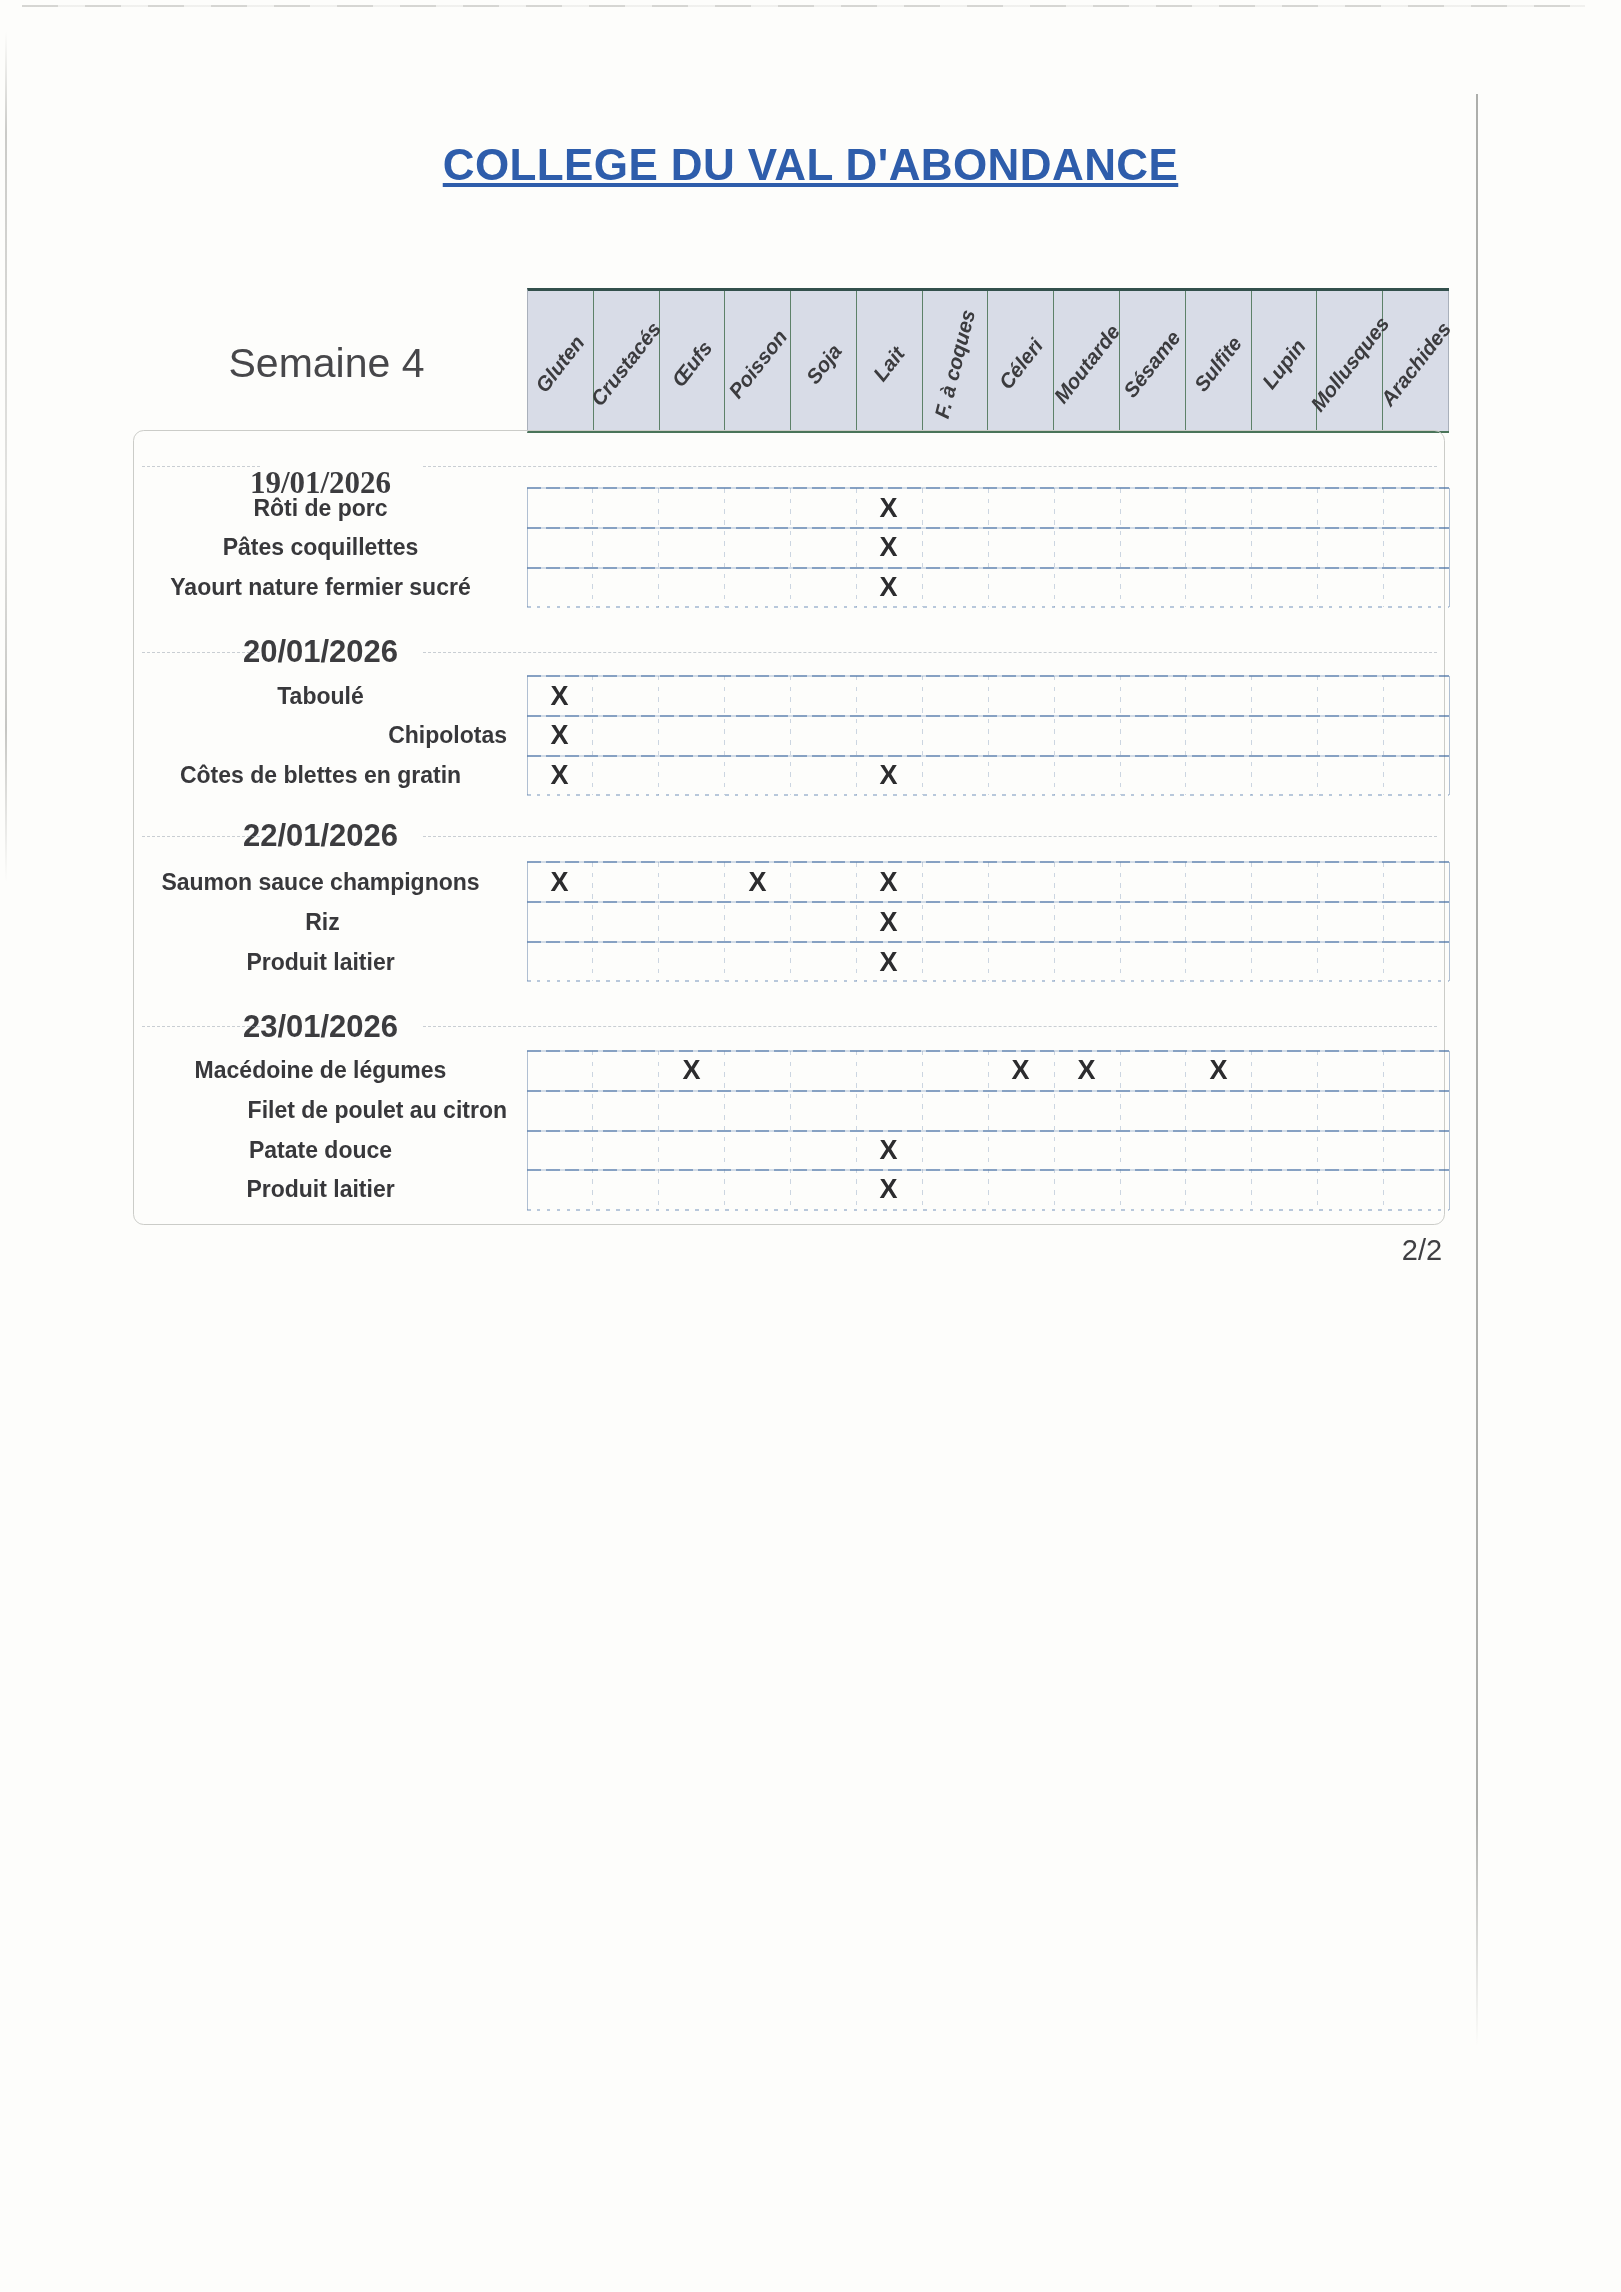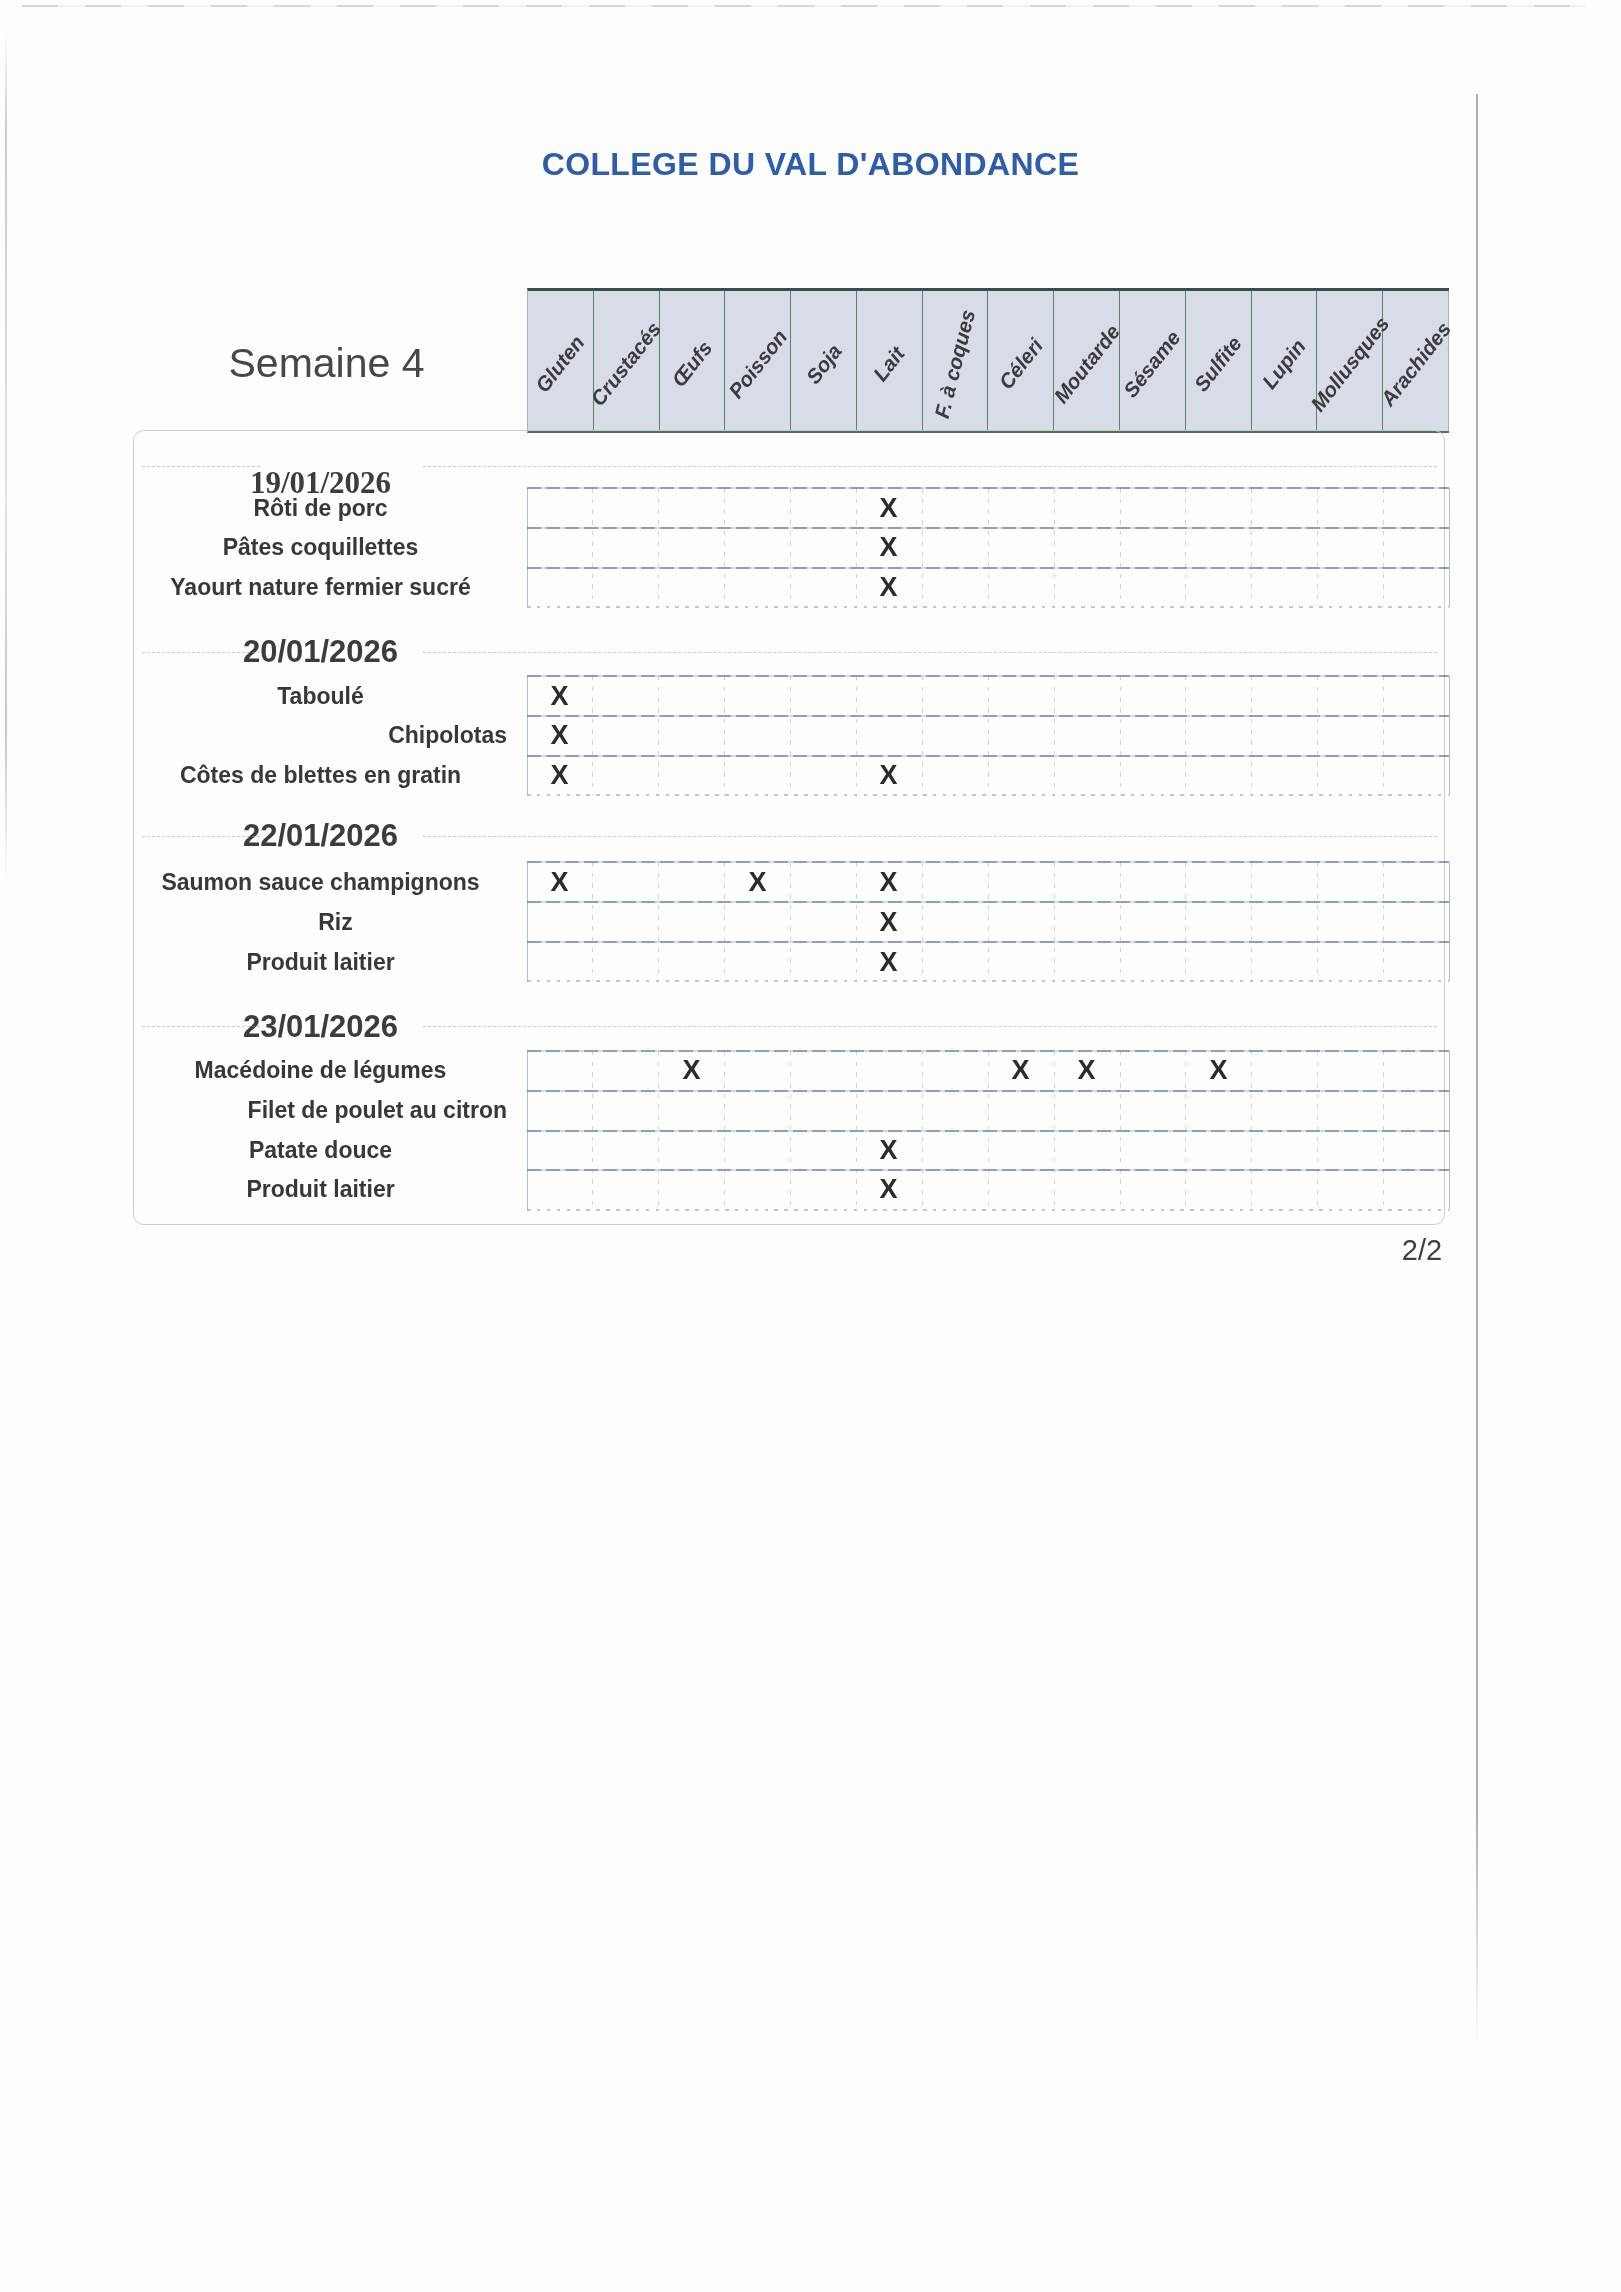--- a/index.html
+++ b/index.html
@@ -12,21 +12,21 @@
   
   .scan-top{position:absolute;left:22.4px;top:5.4px;width:1563px;height:1.8px;
     background:repeating-linear-gradient(90deg,rgba(150,150,145,.38) 0 36px,rgba(150,150,145,.12) 36px 63px);}
   .scan-left{position:absolute;left:4.5px;top:31px;width:2.7px;height:851px;
     background:linear-gradient(to bottom,rgba(120,120,115,0),rgba(120,120,115,.38) 12%,rgba(120,120,115,.2) 55%,rgba(120,120,115,.42) 82%,rgba(120,120,115,0));}
   .scan-right{position:absolute;left:1476px;top:94px;width:1.8px;height:1952px;
     background:linear-gradient(to bottom,rgba(120,122,118,.6) 0 88%,rgba(120,122,118,0));}
   
   .title-block{position:absolute;left:358px;top:142px;width:905px;text-align:center;
     font-weight:bold;letter-spacing:0.4px;}
-  .title-block .t1{font-size:32px;line-height:45px;}
+  .title-block .t1{font-size:44px;line-height:45px;text-decoration:underline;}
   .title-block .t2{font-size:38px;line-height:45px;margin-top:4.5px;}
   
   .week-label{position:absolute;left:134px;top:340px;width:385px;text-align:center;
     font-size:41px;color:#47474a;}
   
   .allergen-header{position:absolute;left:527px;top:288px;width:922px;height:145px;
     box-sizing:border-box;display:flex;
     background:#d8dce7;
     border-top:3.6px solid #33504c;
     border-bottom:2.7px solid #4a7459;
@@ -203,21 +203,21 @@
         <div class="vline" style="left: 658px;"></div>
         <div class="vline" style="left: 724px;"></div>
         <div class="vline" style="left: 790px;"></div>
         <div class="vline" style="left: 856px;"></div>
         <div class="vline edge" style="left: 922px;"></div>
       </div>
       <div class="row-label" style="left: 134px; top: 868px;">Saumon sauce champignons</div>
       <div class="mark" style="left: 547px; top: 868px;">X</div>
       <div class="mark" style="left: 745px; top: 868px;">X</div>
       <div class="mark" style="left: 876px; top: 868px;">X</div>
-      <div class="row-label" style="left: 149px; top: 908px;">Riz</div>
+      <div class="row-label" style="left: 136px; top: 908px;">Riz</div>
       <div class="mark" style="left: 876px; top: 908px;">X</div>
       <div class="row-label" style="left: 134px; top: 948px;">Produit laitier</div>
       <div class="mark" style="left: 876px; top: 948px;">X</div>
       <div class="date-label" style="left: 134px; top: 1008px;">23/01/2026</div>
       <div class="date-dash" style="left: 142px; width: 118px; top: 1026px;"></div>
       <div class="date-dash" style="left: 423px; width: 1014px; top: 1026px;"></div>
       <div class="sgrid" style="top: 1051px; height: 159px;">
         <div class="hline" style="top: -0.9px;"></div>
         <div class="hline" style="top: 39px;"></div>
         <div class="hline" style="top: 79px;"></div>

